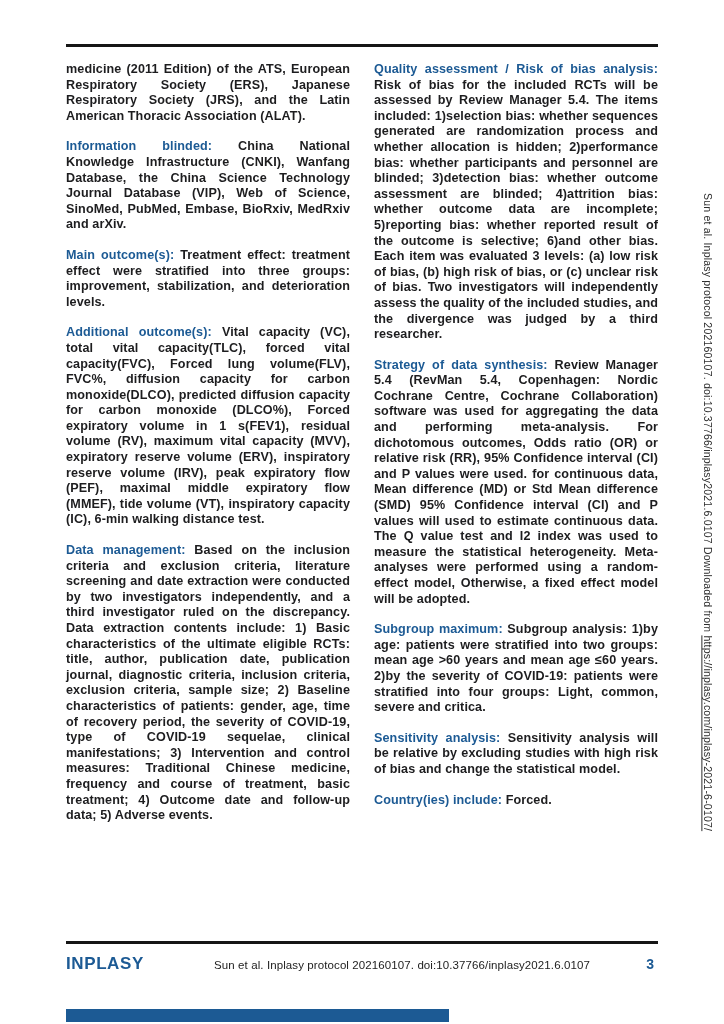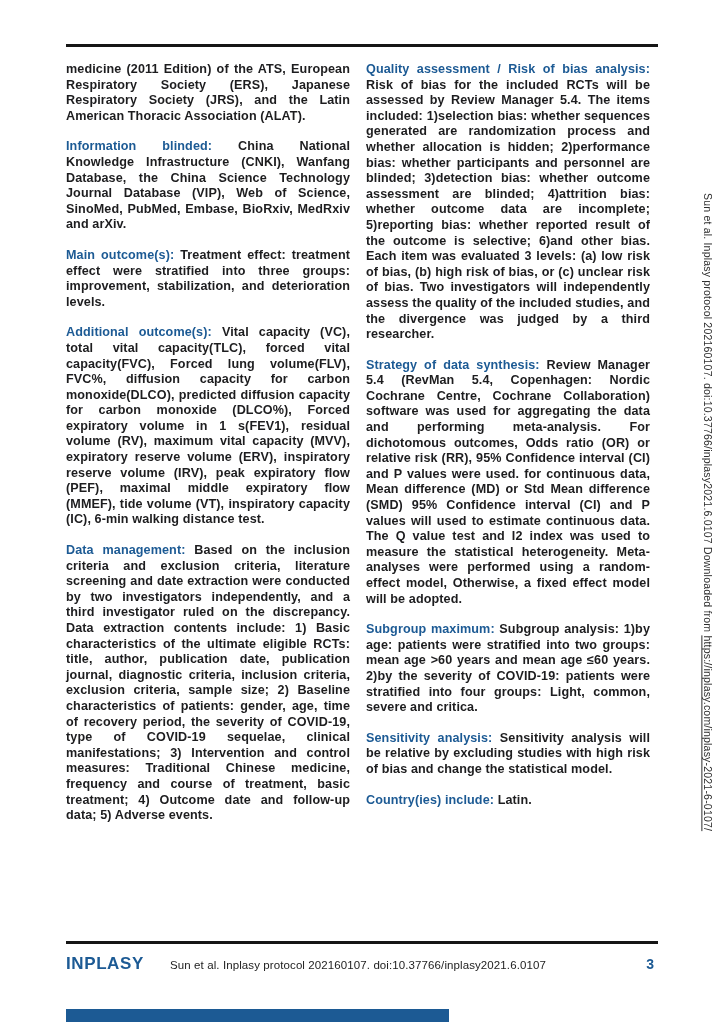--- a/index.html
+++ b/index.html
@@ -15,21 +15,21 @@
     position: absolute;
     left: 66px; top: 44px;
     width: 592px; height: 3px;
     background: var(--rule_black, #161616);
   }
   .content {
     position: absolute;
     left: 66px; top: 62px;
     width: 592px;
     display: flex;
-    gap: 16px;
+    gap: 24px;
   }
   .col { width: 284px; }
   .col p {
     margin: 0 0 15px 0;
     font-size: 12.6px;
     line-height: 15.6px;
     font-weight: bold;
     color: var(--ink, #1d1d1f);
     text-align: justify;
     letter-spacing: 0.1px;
@@ -53,20 +53,21 @@
     left: 66px; top: 941px;
     width: 592px; height: 3px;
     background: var(--rule_black, #161616);
   }
   .footer-row {
     position: absolute;
     left: 66px; top: 954px;
     width: 592px;
     display: flex;
     align-items: baseline;
+    gap: 44px;
   }
   .logo {
     color: var(--accent_blue, #1c5a94);
     font-weight: bold;
     font-size: 17px;
     letter-spacing: 0.6px;
     width: 104px;
     flex: 0 0 auto;
   }
   .cite {
@@ -105,21 +106,21 @@
       <p><span class="hd">Main outcome(s):</span> <span>Treatment effect: treatment effect were stratified into three groups: improvement, stabilization, and deterioration levels.</span></p>
       <p><span class="hd">Additional outcome(s):</span> <span>Vital capacity (VC), total vital capacity(TLC), forced vital capacity(FVC), Forced lung volume(FLV), FVC%, diffusion capacity for carbon monoxide(DLCO), predicted diffusion capacity for carbon monoxide (DLCO%), Forced expiratory volume in 1 s(FEV1), residual volume (RV), maximum vital capacity (MVV), expiratory reserve volume (ERV), inspiratory reserve volume (IRV), peak expiratory flow (PEF), maximal middle expiratory flow (MMEF), tide volume (VT), inspiratory capacity (IC), 6-min walking distance test.</span></p>
       <p><span class="hd">Data management:</span> <span>Based on the inclusion criteria and exclusion criteria, literature screening and date extraction were conducted by two investigators independently, and a third investigator ruled on the discrepancy. Data extraction contents include: 1) Basic characteristics of the ultimate eligible RCTs: title, author, publication date, publication journal, diagnostic criteria, inclusion criteria, exclusion criteria, sample size; 2) Baseline characteristics of patients: gender, age, time of recovery period, the severity of COVID-19, type of COVID-19 sequelae, clinical manifestations; 3) Intervention and control measures: Traditional Chinese medicine, frequency and course of treatment, basic treatment; 4) Outcome date and follow-up data; 5) Adverse events.</span></p>
     </div>
 
     <div class="col">
       <p><span class="hd">Quality assessment / Risk of bias analysis:</span> <span>Risk of bias for the included RCTs will be assessed by Review Manager 5.4. The items included: 1)selection bias: whether sequences generated are randomization process and whether allocation is hidden; 2)performance bias: whether participants and personnel are blinded; 3)detection bias: whether outcome assessment are blinded; 4)attrition bias: whether outcome data are incomplete; 5)reporting bias: whether reported result of the outcome is selective; 6)and other bias. Each item was evaluated 3 levels: (a) low risk of bias, (b) high risk of bias, or (c) unclear risk of bias. Two investigators will independently assess the quality of the included studies, and the divergence was judged by a third researcher.</span></p>
       <p><span class="hd">Strategy of data synthesis:</span> <span>Review Manager 5.4 (RevMan 5.4, Copenhagen: Nordic Cochrane Centre, Cochrane Collaboration) software was used for aggregating the data and performing meta-analysis. For dichotomous outcomes, Odds ratio (OR) or relative risk (RR), 95% Confidence interval (CI) and P values were used. for continuous data, Mean difference (MD) or Std Mean difference (SMD) 95% Confidence interval (CI) and P values will used to estimate continuous data. The Q value test and I2 index was used to measure the statistical heterogeneity. Meta-analyses were performed using a random-effect model, Otherwise, a fixed effect model will be adopted.</span></p>
       <p><span class="hd">Subgroup maximum:</span> <span>Subgroup analysis: 1)by age: patients were stratified into two groups: mean age &gt;60 years and mean age ≤60 years. 2)by the severity of COVID-19: patients were stratified into four groups: Light, common, severe and critica.</span></p>
       <p><span class="hd">Sensitivity analysis:</span> <span>Sensitivity analysis will be relative by excluding studies with high risk of bias and change the statistical model.</span></p>
-      <p><span class="hd">Country(ies) include:</span> <span>Latin.</span></p>
+      <p><span class="hd">Country(ies) include:</span> <span>Forced.</span></p>
     </div>
 
   </div>
 
   <div class="side-text"><span>Sun et al. Inplasy protocol 202160107. doi:10.37766/inplasy2021.6.0107 Downloaded from </span><span class="url">https://inplasy.com/inplasy-2021-6-0107/</span></div>
 
   <div class="footer-rule"></div>
 
   <div class="footer-row">
     <span class="logo">INPLASY</span>

